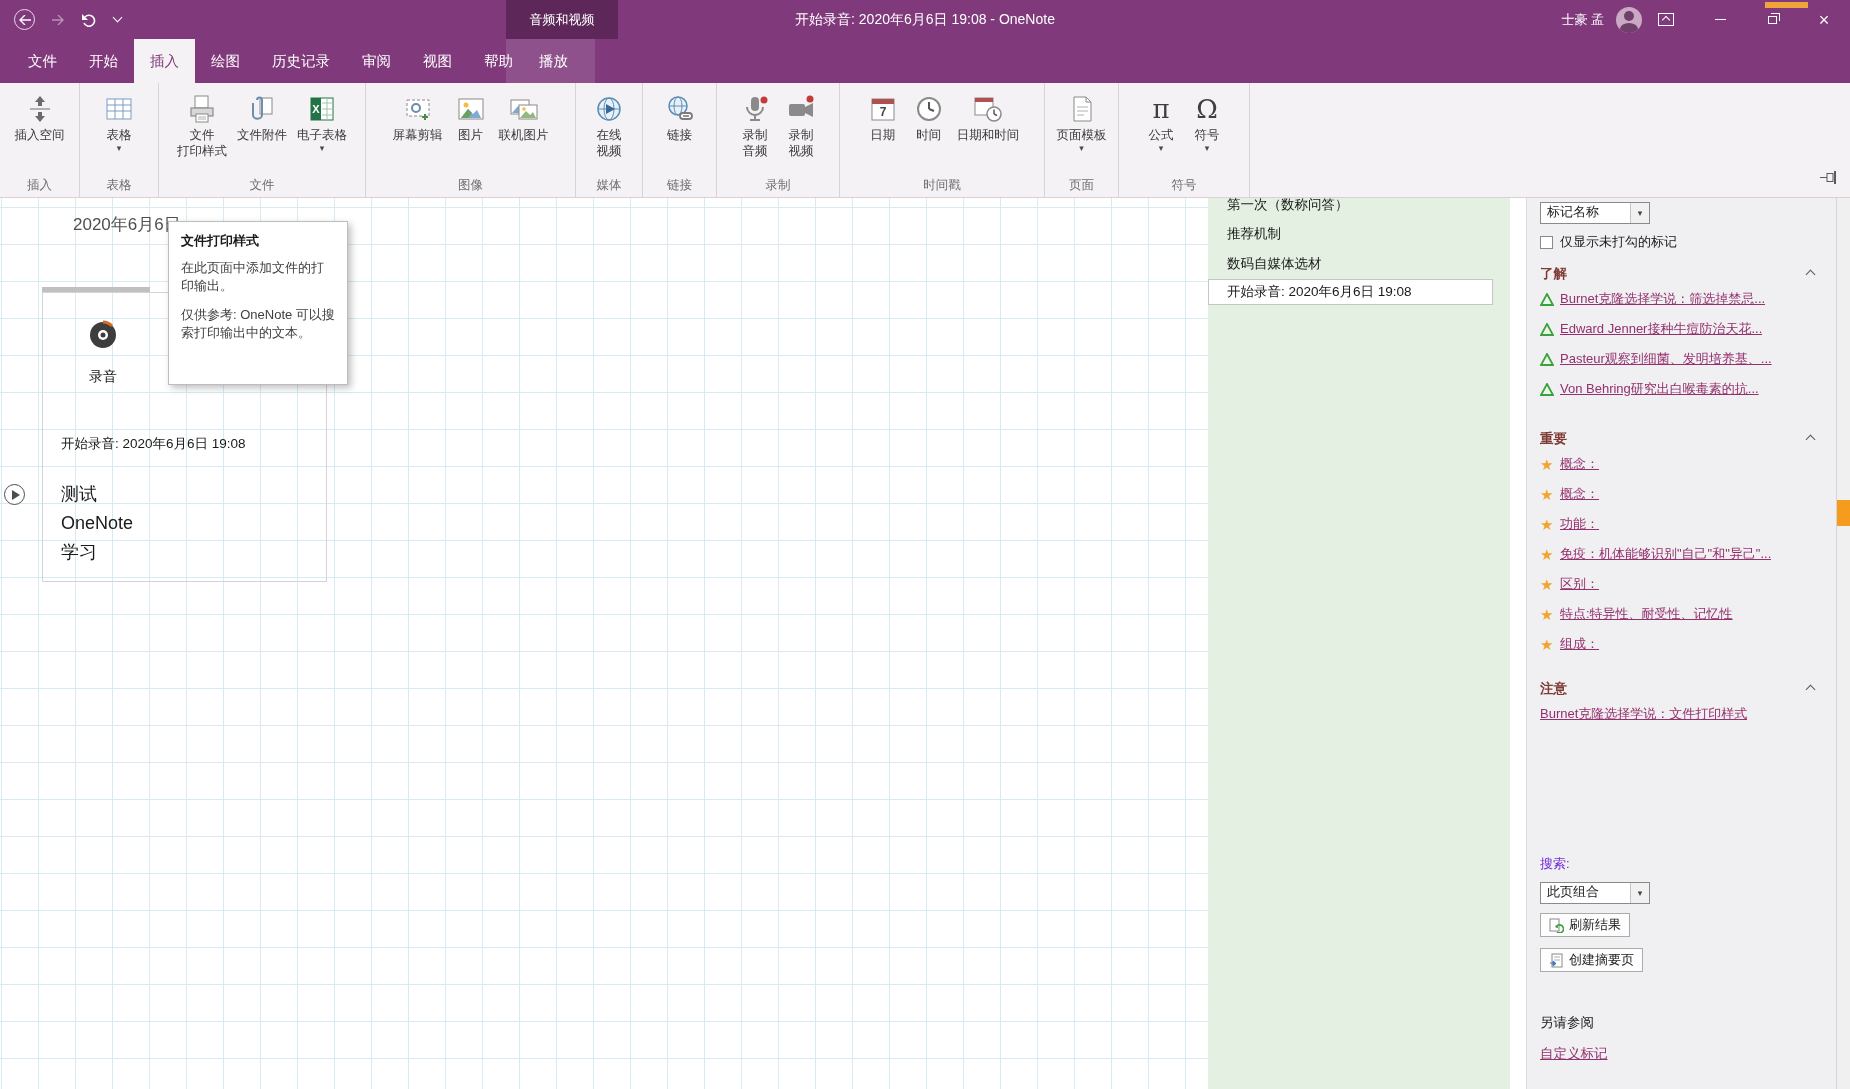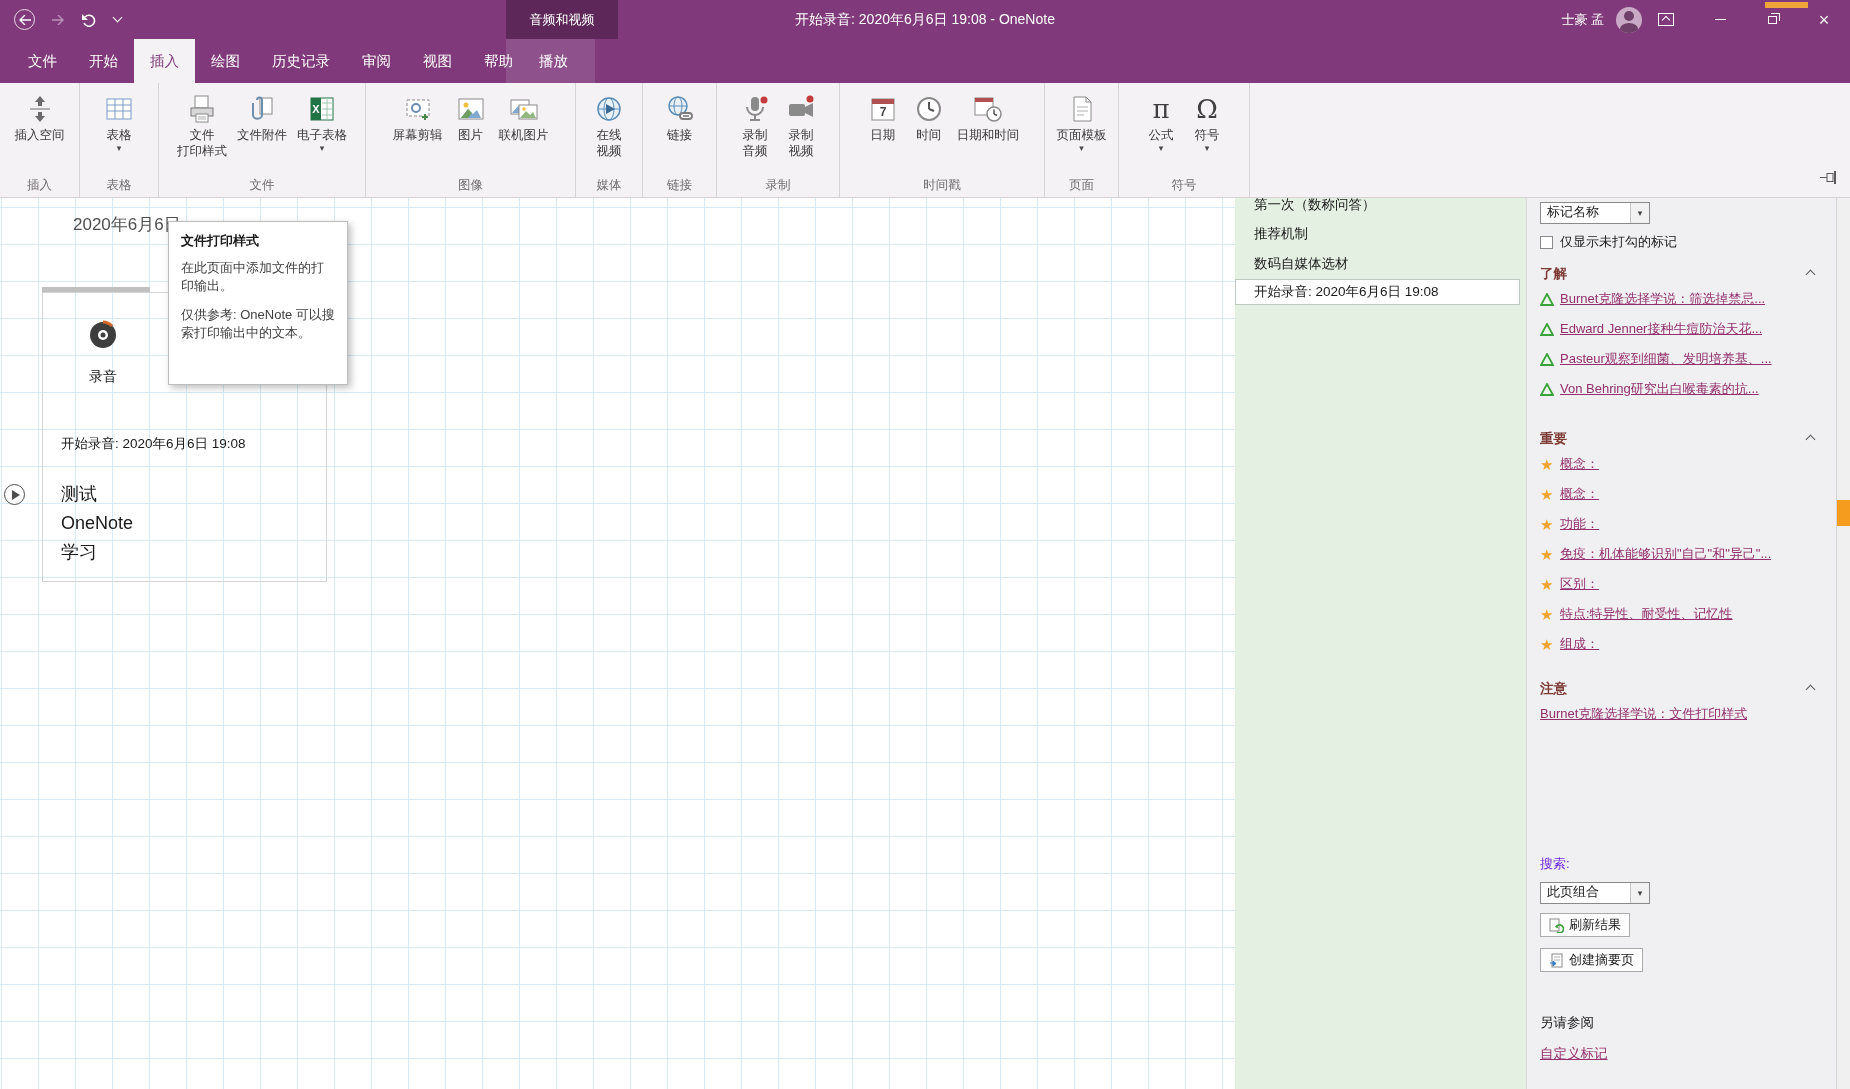--- a/index.html
+++ b/index.html
@@ -83,21 +83,21 @@
   .play-tri { width:0; height:0; border-left:8px solid #4d4d4d; border-top:5px solid transparent;
     border-bottom:5px solid transparent; margin-left:2px; }
 
   .tooltip { position:absolute; left:168px; top:23px; width:180px; min-height:164px; background:#fff;
     border:1px solid #bdbdbd; box-shadow:3px 3px 7px rgba(0,0,0,.25); padding:10px 12px; z-index:5; }
   .tooltip-title { font-weight:bold; font-size:13px; color:#1a1a1a; margin-bottom:9px; }
   .tooltip-body { font-size:13px; color:#3f3f3f; line-height:1.35; }
   .tooltip-note { font-size:13px; color:#3f3f3f; line-height:1.35; margin-top:12px; }
 
   
-  .pagelist { position:absolute; left:1235px; top:0; width:302px; height:891px;
+  .pagelist { position:absolute; left:1208px; top:0; width:302px; height:891px;
     background:var(--page-list-bg,#e4f0e2); overflow:hidden; }
   .pl-item { height:30px; line-height:30px; padding-left:19px; font-size:13.5px; color:#1a1a1a; white-space:nowrap; overflow:hidden; }
   .pl-item.first { margin-top:-7px; height:28px; line-height:28px; }
   .pl-item.selected { background:#fff; border:1px solid #c2c8c2; height:26px; line-height:24px;
     margin-right:17px; padding-left:18px; }
 
   
   .tagspanel { position:absolute; left:1526px; top:0; width:310px; height:891px;
     background:var(--tags-bg,#f0eff1); border-left:1px solid #dcdcdc; }
   .tp-inner { padding:4px 14px 0 13px; }

